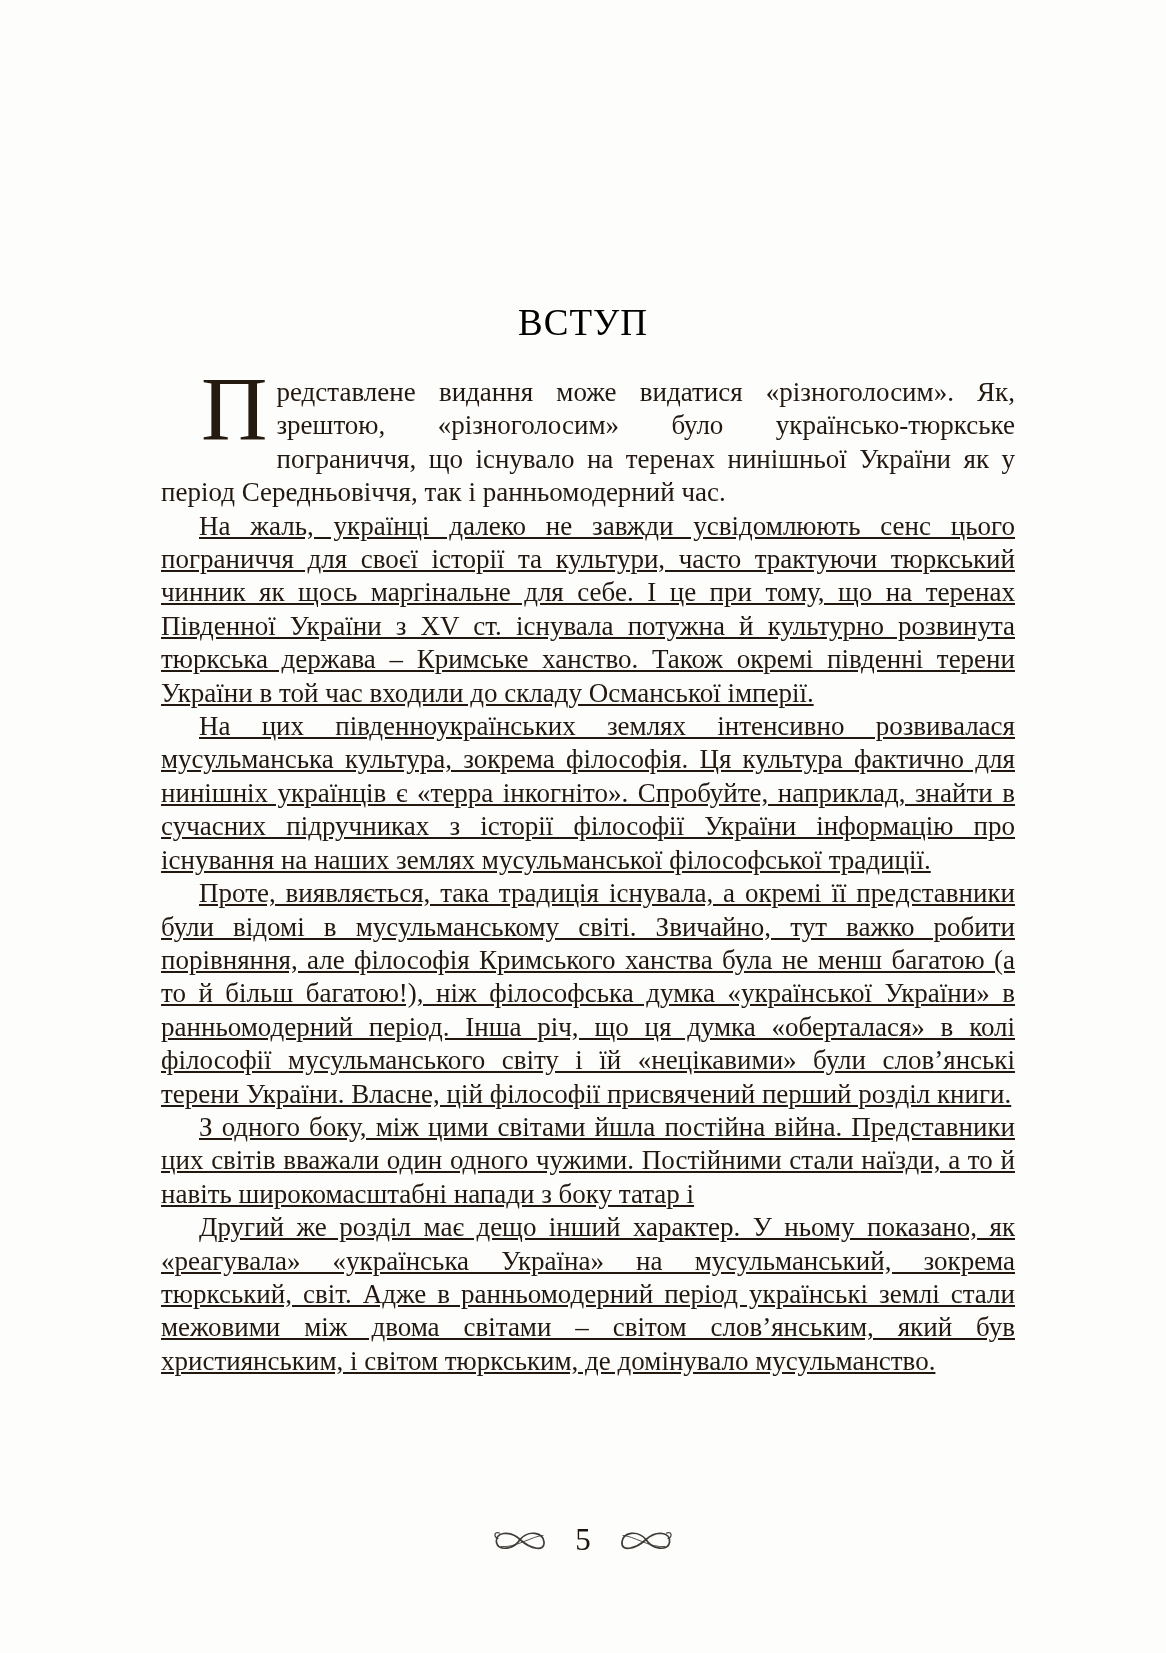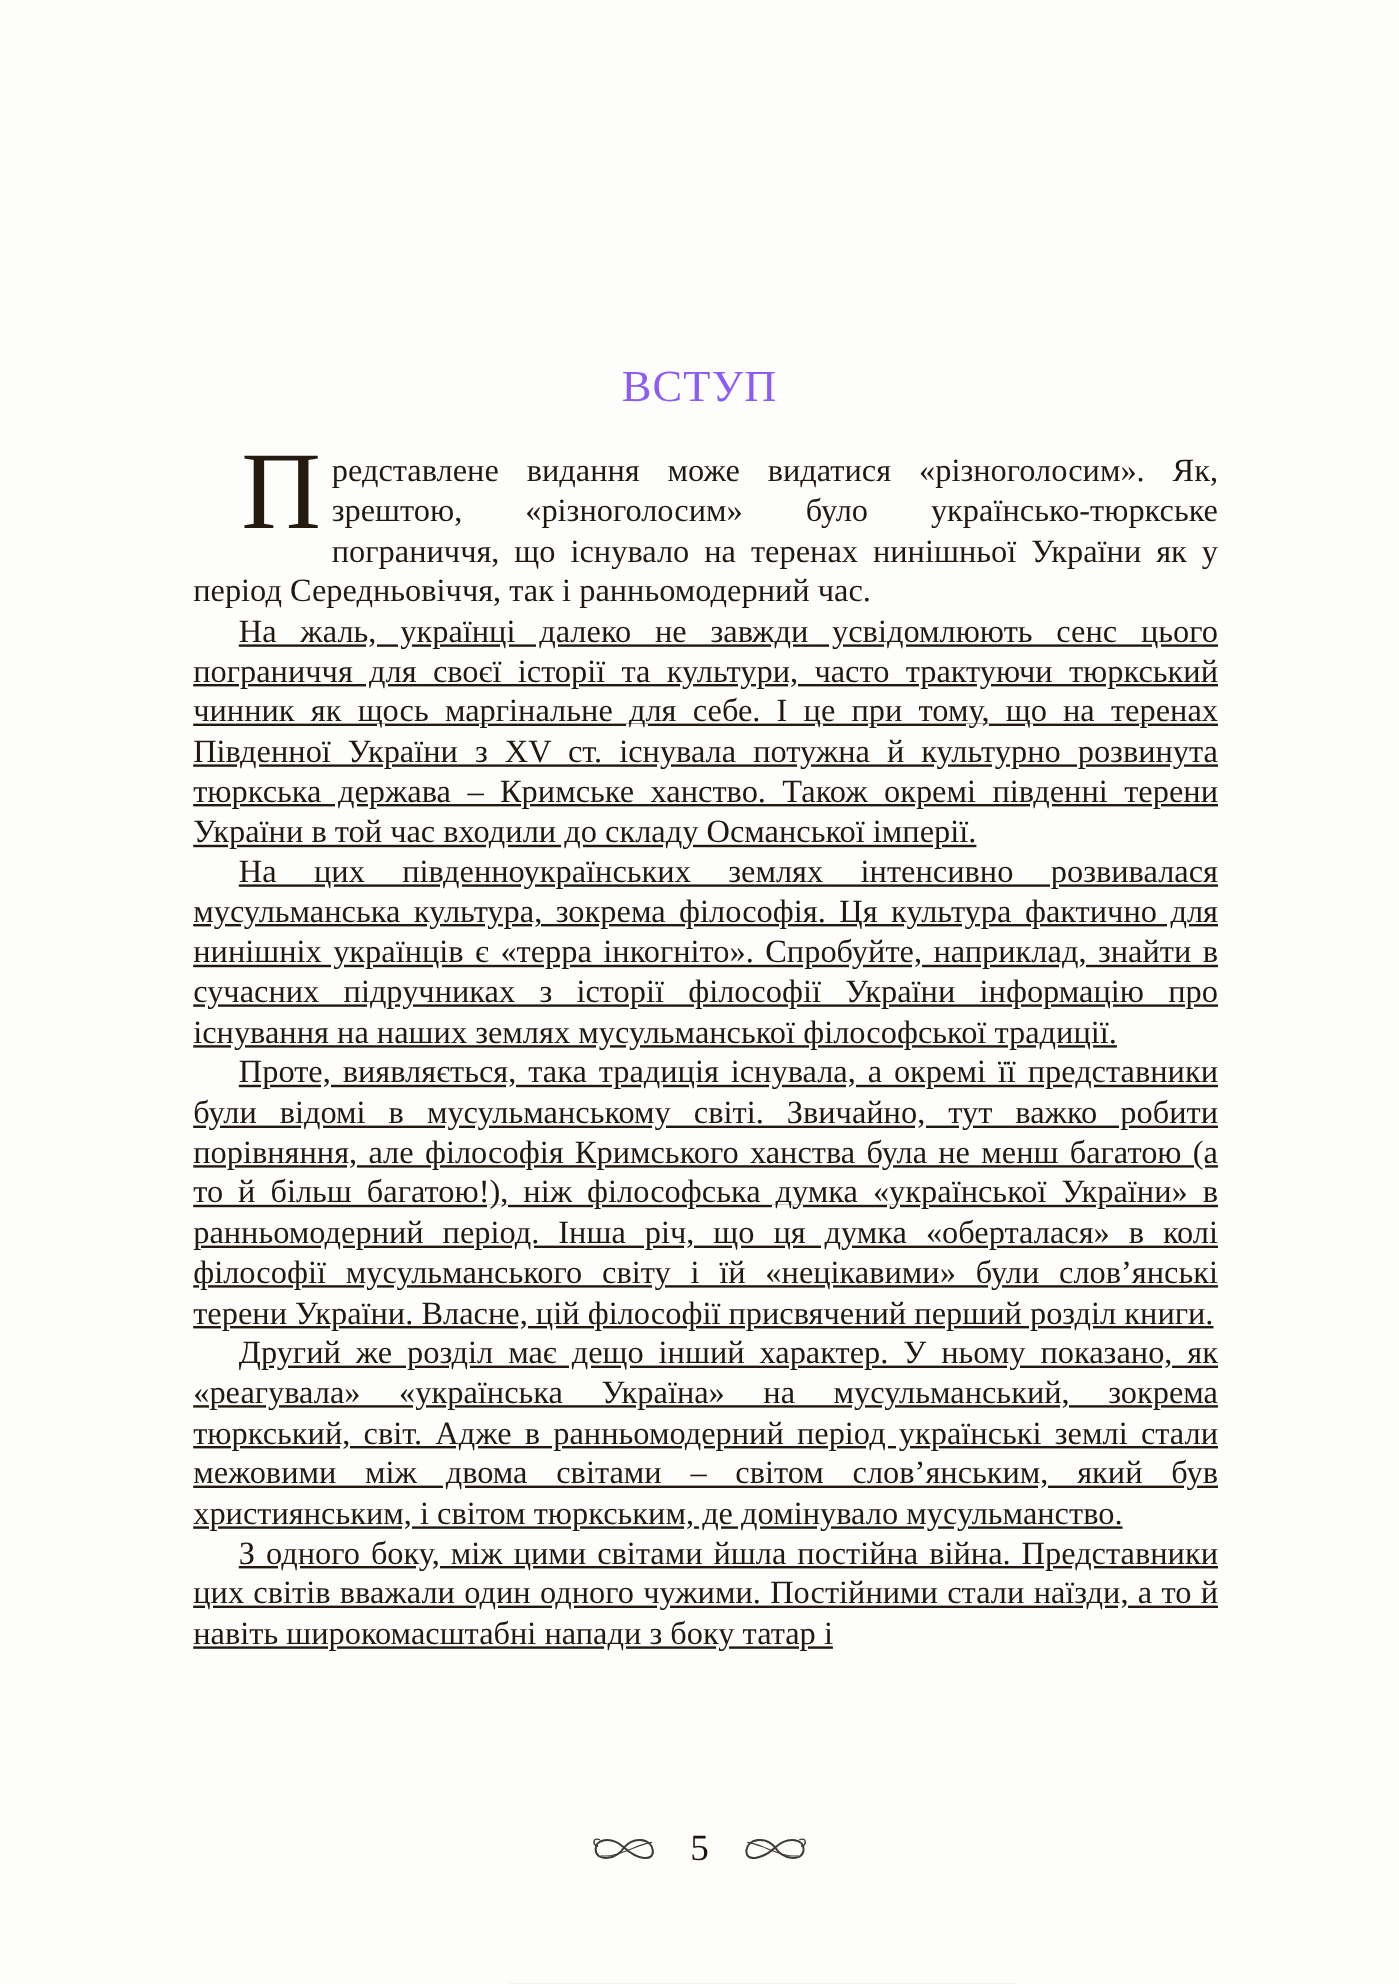--- a/index.html
+++ b/index.html
@@ -19,21 +19,21 @@
     color: #221810;
     overflow: hidden;
   }
   .chapter-title {
     margin: 0;
     font-size: 37px;
     line-height: 46px;
     font-weight: normal;
     text-align: center;
     letter-spacing: 1px;
-    color: #8b5cf6;
+    color: #000000;
   }
   .content {
     box-sizing: border-box;
     width: 100%;
     padding-left: 161px;
     padding-right: 151px;
     margin-top: 30px;
   }
   .body-text {
     font-size: 27px;
@@ -97,23 +97,23 @@
     <div class="body-text">
 
       <p class="para dropcap-para"><span class="dropcap">П</span><span>редставлене видання може видатися «різноголосим». Як, зрештою, «різноголосим» було українсько-тюркське пограниччя, що існувало на теренах нинішньої України як у період Середньовіччя, так і ранньомодерний час.</span></p>
 
       <p class="para indent">На жаль, українці далеко не завжди усвідомлюють сенс цього пограниччя для своєї історії та культури, часто трактуючи тюркський чинник як щось маргінальне для себе. І це при тому, що на теренах Південної України з XV ст. існувала потужна й культурно розвинута тюркська держава – Кримське ханство. Також окремі південні терени України в той час входили до складу Османської імперії.</p>
 
       <p class="para indent">На цих південноукраїнських землях інтенсивно розвивалася мусульманська культура, зокрема філософія. Ця культура фактично для нинішніх українців є «терра інкогніто». Спробуйте, наприклад, знайти в сучасних підручниках з історії філософії України інформацію про існування на наших землях мусульманської філософської традиції.</p>
 
       <p class="para indent">Проте, виявляється, така традиція існувала, а окремі її представники були відомі в мусульманському світі. Звичайно, тут важко робити порівняння, але філософія Кримського ханства була не менш багатою (а то й більш багатою!), ніж філософська думка «української України» в ранньомодерний період. Інша річ, що ця думка «оберталася» в колі філософії мусульманського світу і їй «нецікавими» були слов’янські терени України. Власне, цій філософії присвячений перший розділ книги.</p>
 
+      <p class="para indent">З одного боку, між цими світами йшла постійна війна. Представники цих світів вважали один одного чужими. Постійними стали наїзди, а то й навіть широкомасштабні напади з боку татар і</p>
+
       <p class="para indent">Другий же розділ має дещо інший характер. У ньому показано, як «реагувала» «українська Україна» на мусульманський, зокрема тюркський, світ. Адже в ранньомодерний період українські землі стали межовими між двома світами – світом слов’янським, який був християнським, і світом тюркським, де домінувало мусульманство.</p>
-
-      <p class="para indent">З одного боку, між цими світами йшла постійна війна. Представники цих світів вважали один одного чужими. Постійними стали наїзди, а то й навіть широкомасштабні напади з боку татар і</p>
 
     </div>
   </div>
 
   <div class="page-footer">
 
     <span class="flourish left">
       <svg viewBox="0 0 62 26" xmlns="http://www.w3.org/2000/svg">
         <g fill="none" stroke="#3f3b36" stroke-linecap="round">
           <path stroke-width="1.7" d="M31,12 C25,22 9,24 7.5,15 C6,5 20,2 31,12 C42,22 56,24.5 55,14.5 C54,5 40,2 31,12"></path>

